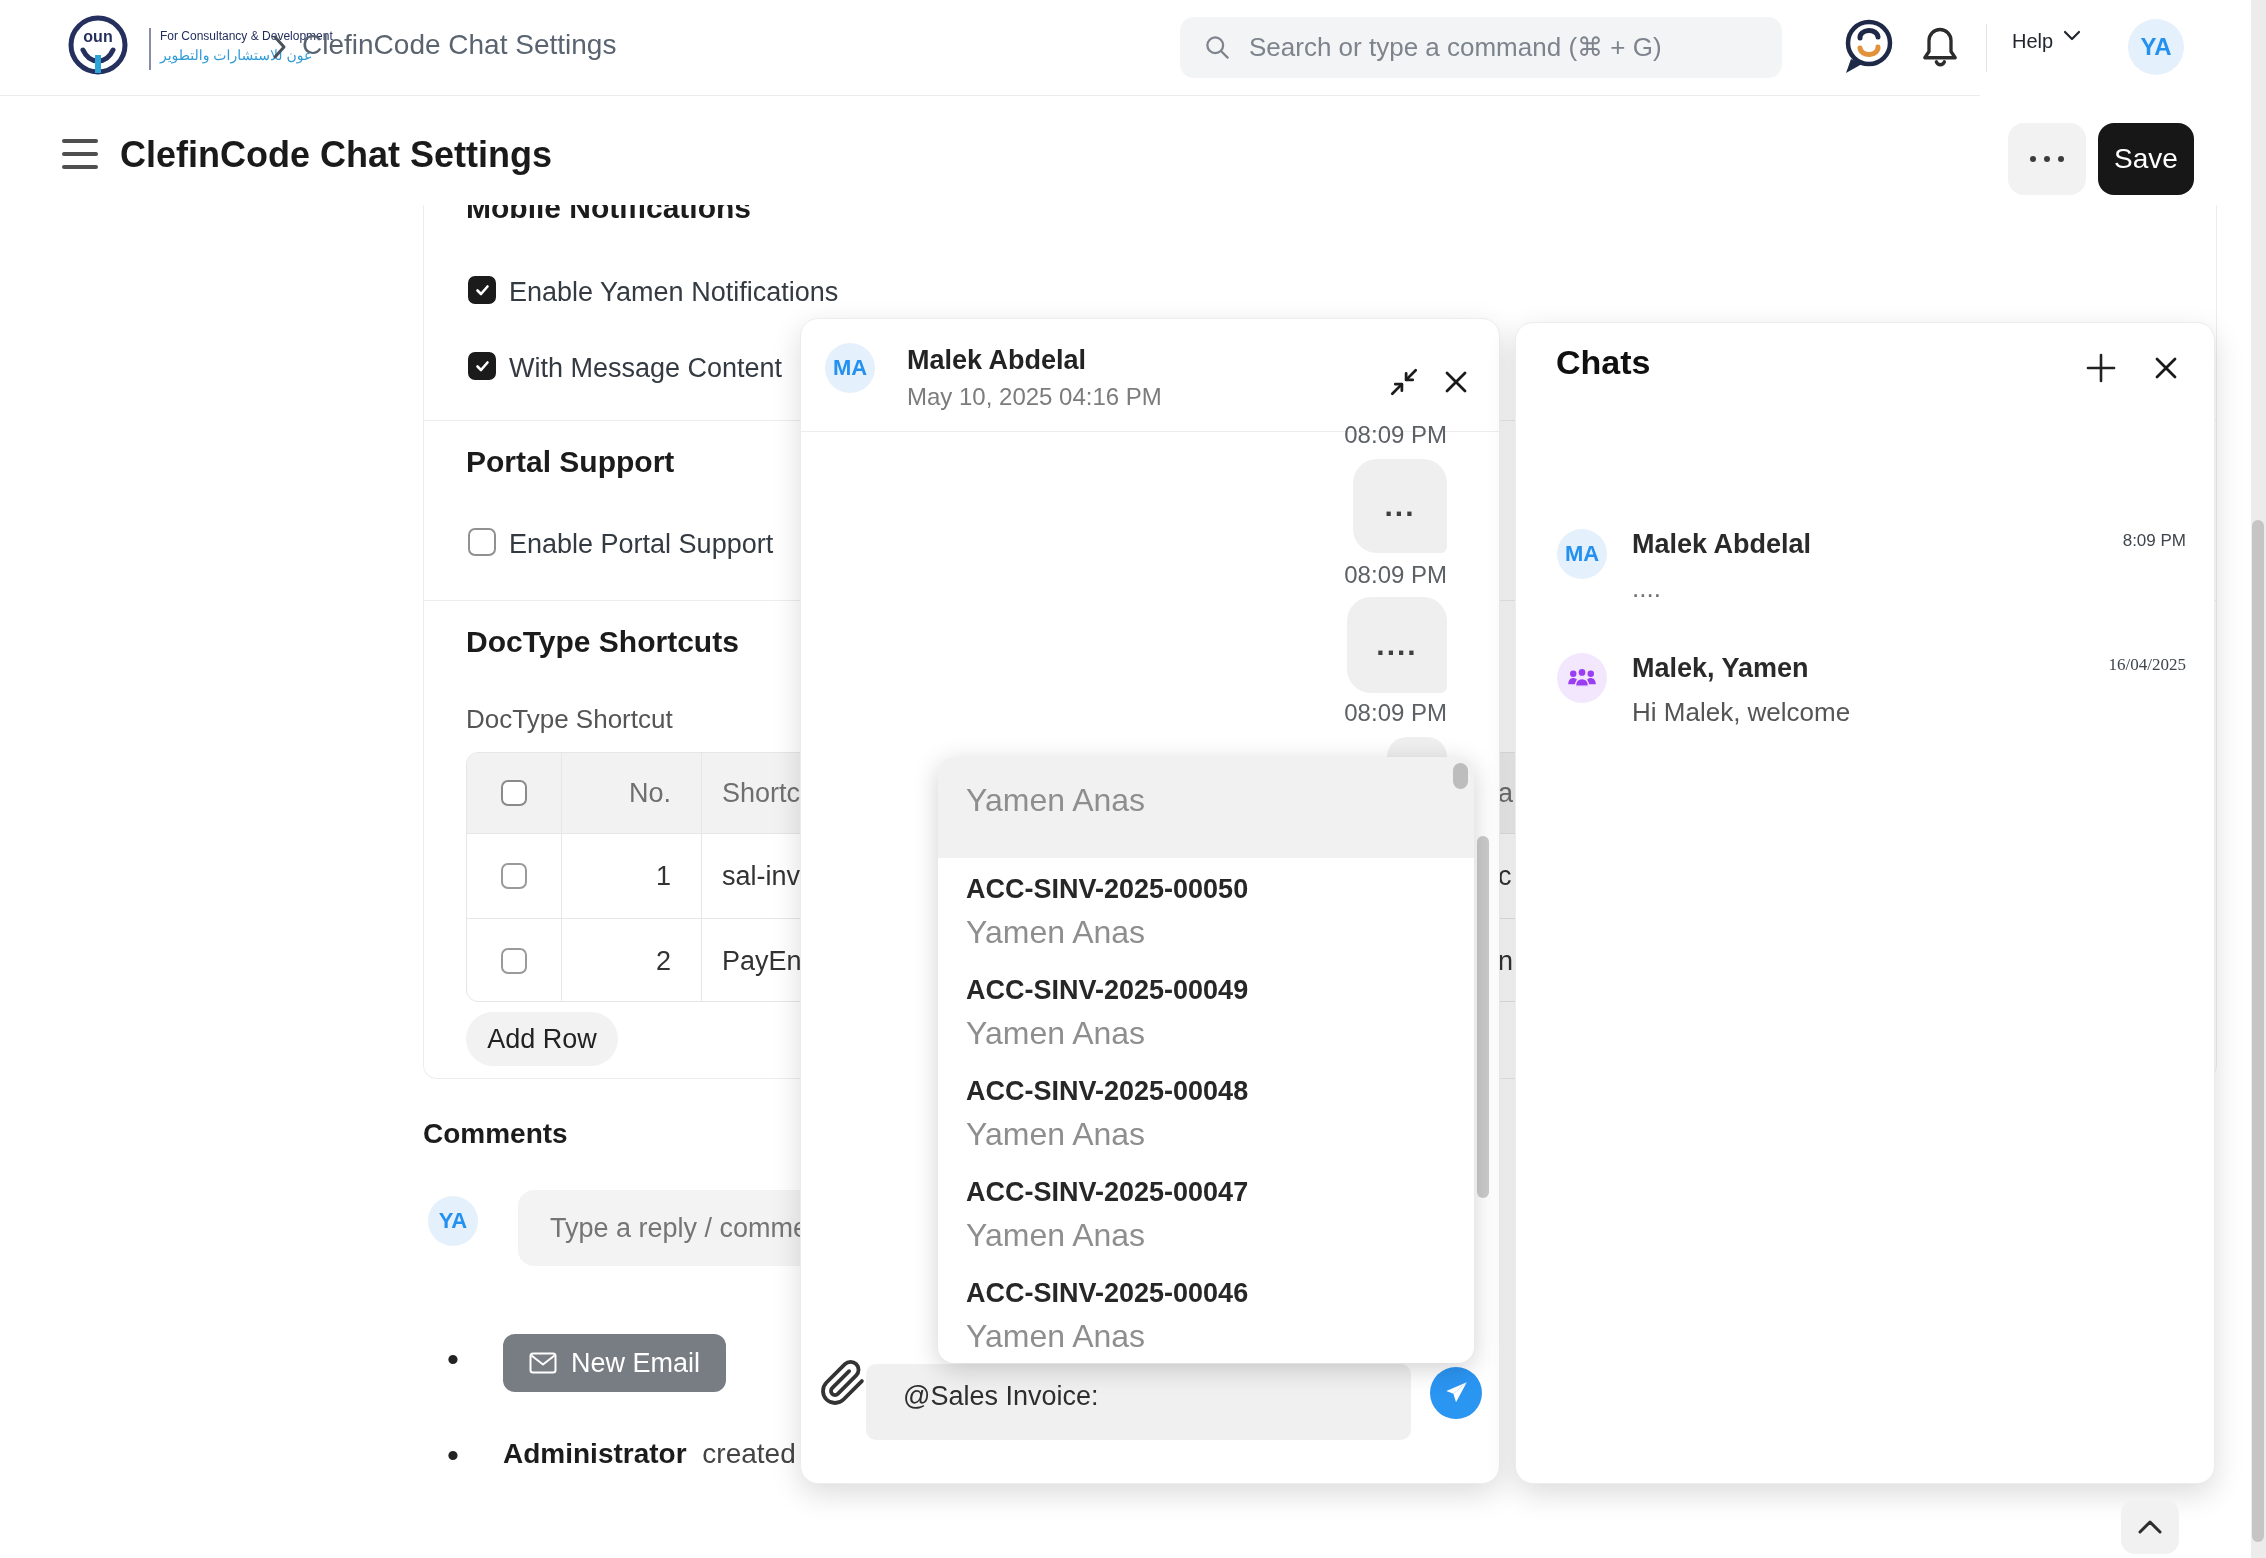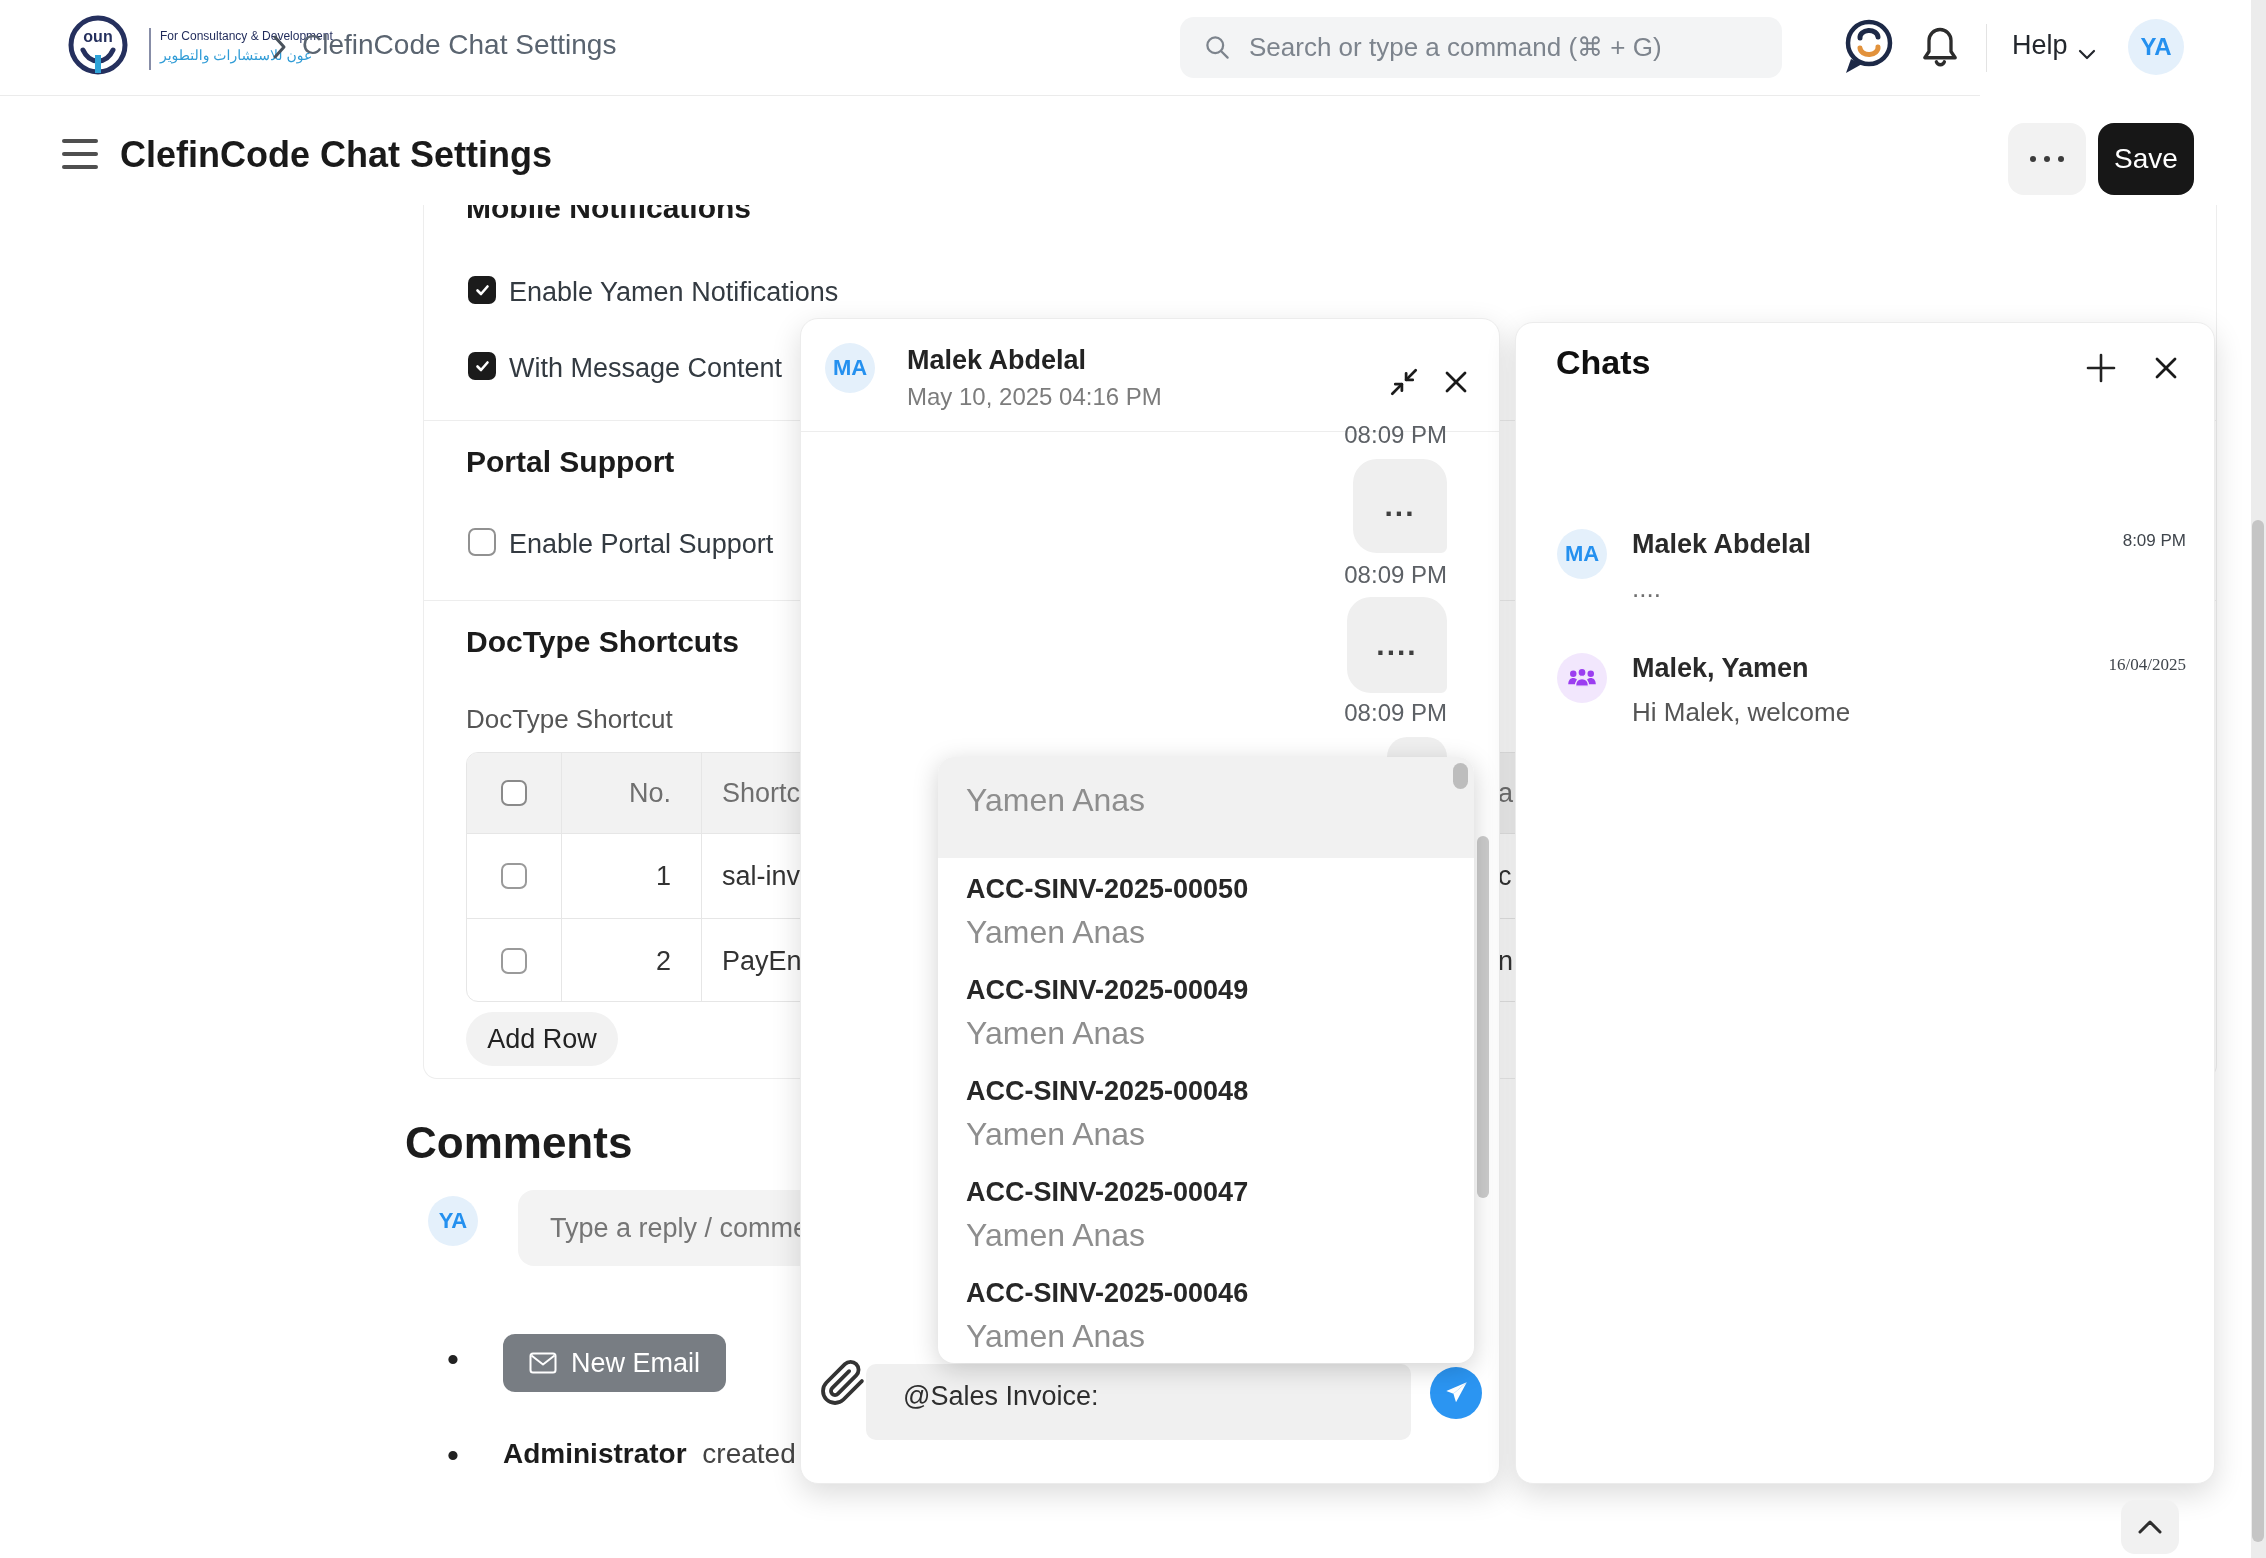--- a/index.html
+++ b/index.html
@@ -105,21 +105,21 @@
       <path d="M22 33 a9 7 0 1 0 18 -1" fill="none" stroke="#e2923c" stroke-width="5" stroke-linecap="round"></path>
     </svg>
   </span>
   <span class="abs" style="left:1918px;top:22px;">
     <svg width="44" height="48" viewBox="0 0 24 26">
       <path d="M18 16 v-6 a6 6 0 0 0 -12 0 v6 l-2.3 3.4 h16.6 z" fill="none" stroke="#2c2c2c" stroke-width="1.8" stroke-linejoin="round"></path>
       <path d="M10 21.6 a2.3 2.3 0 0 0 4.4 0" fill="none" stroke="#2c2c2c" stroke-width="1.8" stroke-linecap="round"></path>
     </svg>
   </span>
   <div class="abs vdiv" style="left:1986px;top:24px;height:48px;"></div>
-  <div class="abs" style="left:2012px;top:30px;font-size:27px;color:#23272d;display:flex;align-items:flex-end;">
+  <div class="abs" style="left:2012px;top:30px;font-size:20px;color:#23272d;display:flex;align-items:flex-start;">
     <span>Help</span>
     <span style="margin-left:10px;display:flex;">
       <svg width="18" height="12" viewBox="0 0 18 12">
             <polyline points="2,2 9,9 16,2" fill="none" stroke="#23272d" stroke-width="2.2" stroke-linecap="round" stroke-linejoin="round"></polyline>
           </svg>
     </span>
   </div>
   <div class="abs avatar" style="left:2128px;top:19px;width:56px;height:56px;font-size:24px;">YA</div>
 </div>
 
@@ -184,21 +184,21 @@
         <div class="cb un" style="width:26px;height:26px;border-color:#9a9a9a;"></div>
       </div>
       <div class="gcell gborder" style="width:140px;justify-content:flex-end;padding-right:30px;">2</div>
       <div class="gcell gborder" style="width:760px;padding-left:20px;">PayEntry</div>
       <div class="gcell gborder" style="flex:1;padding-left:36px;">n</div>
     </div>
   </div>
   <div class="abs pill-btn" style="left:42px;top:807px;width:152px;height:54px;">Add Row</div>
 </div>
 
-<div class="abs" style="left:405px;top:1118px;font-size:44px;font-weight:700;z-index:1;">Comments</div>
+<div class="abs" style="left:423px;top:1118px;font-size:28px;font-weight:700;z-index:1;">Comments</div>
 <div class="abs avatar" style="left:428px;top:1196px;width:50px;height:50px;font-size:22px;z-index:1;">YA</div>
 <div class="abs" style="left:518px;top:1190px;width:560px;height:76px;border-radius:16px;background:#f3f3f3;z-index:1;display:flex;align-items:center;">
   <input style="border: none; outline: none; background: transparent; font: 27px &quot;Liberation Sans&quot;, sans-serif; color: rgb(85, 85, 85); margin-left: 30px; width: 500px;" placeholder="Type a reply / comment">
 </div>
 <div class="abs" style="left:447px;top:1340px;font-size:34px;color:#222;z-index:1;">•</div>
 <div class="abs" style="left:503px;top:1334px;height:58px;border-radius:12px;background:#787d83;color:#fff;display:inline-flex;align-items:center;padding:0 26px;z-index:1;">
   <span style="display:flex;margin-right:14px;">
     <svg width="28" height="22" viewBox="0 0 28 22">
           <rect x="1.5" y="1.5" width="25" height="19" rx="2.5" fill="none" stroke="#fff" stroke-width="2"></rect>
           <polyline points="2.5,3.5 14,12.5 25.5,3.5" fill="none" stroke="#fff" stroke-width="2" stroke-linejoin="round"></polyline>

